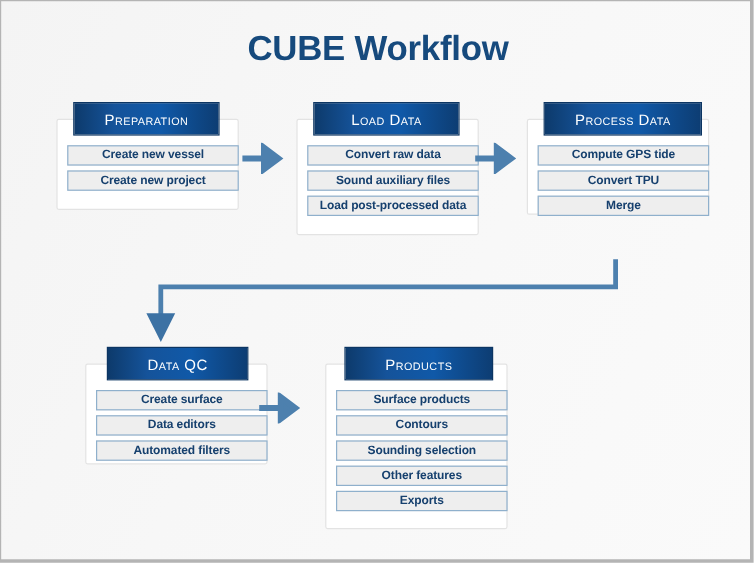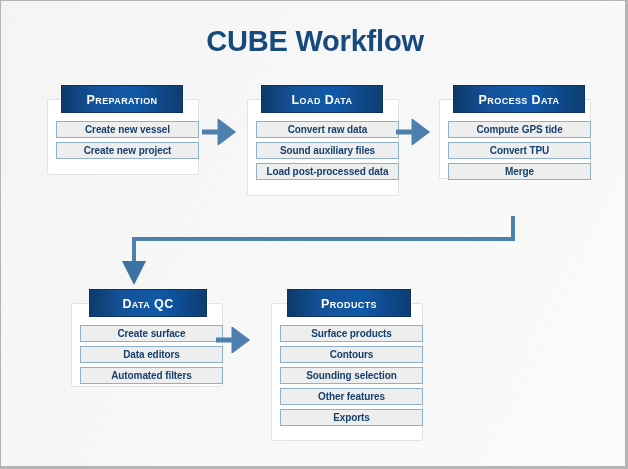--- a/index.html
+++ b/index.html
@@ -62,21 +62,21 @@
   .group-header {
     position: absolute;
     left: 14px;
     top: 0;
     width: 122px;
     height: 28px;
     line-height: 28px;
     text-align: center;
     color: #ffffff;
     font-size: 12.5px;
-    font-weight: bold;
+    font-weight: normal;
     font-variant: small-caps;
     letter-spacing: 0.4px;
     background: linear-gradient(to right, #0d3a6b 0%, #15539a 28%, #1059a8 60%, #0d3d73 100%);
     border: 1px solid #0c3562;
     box-sizing: border-box;
   }
   .group-items {
     position: absolute;
     left: 9px;
     top: 36px;

